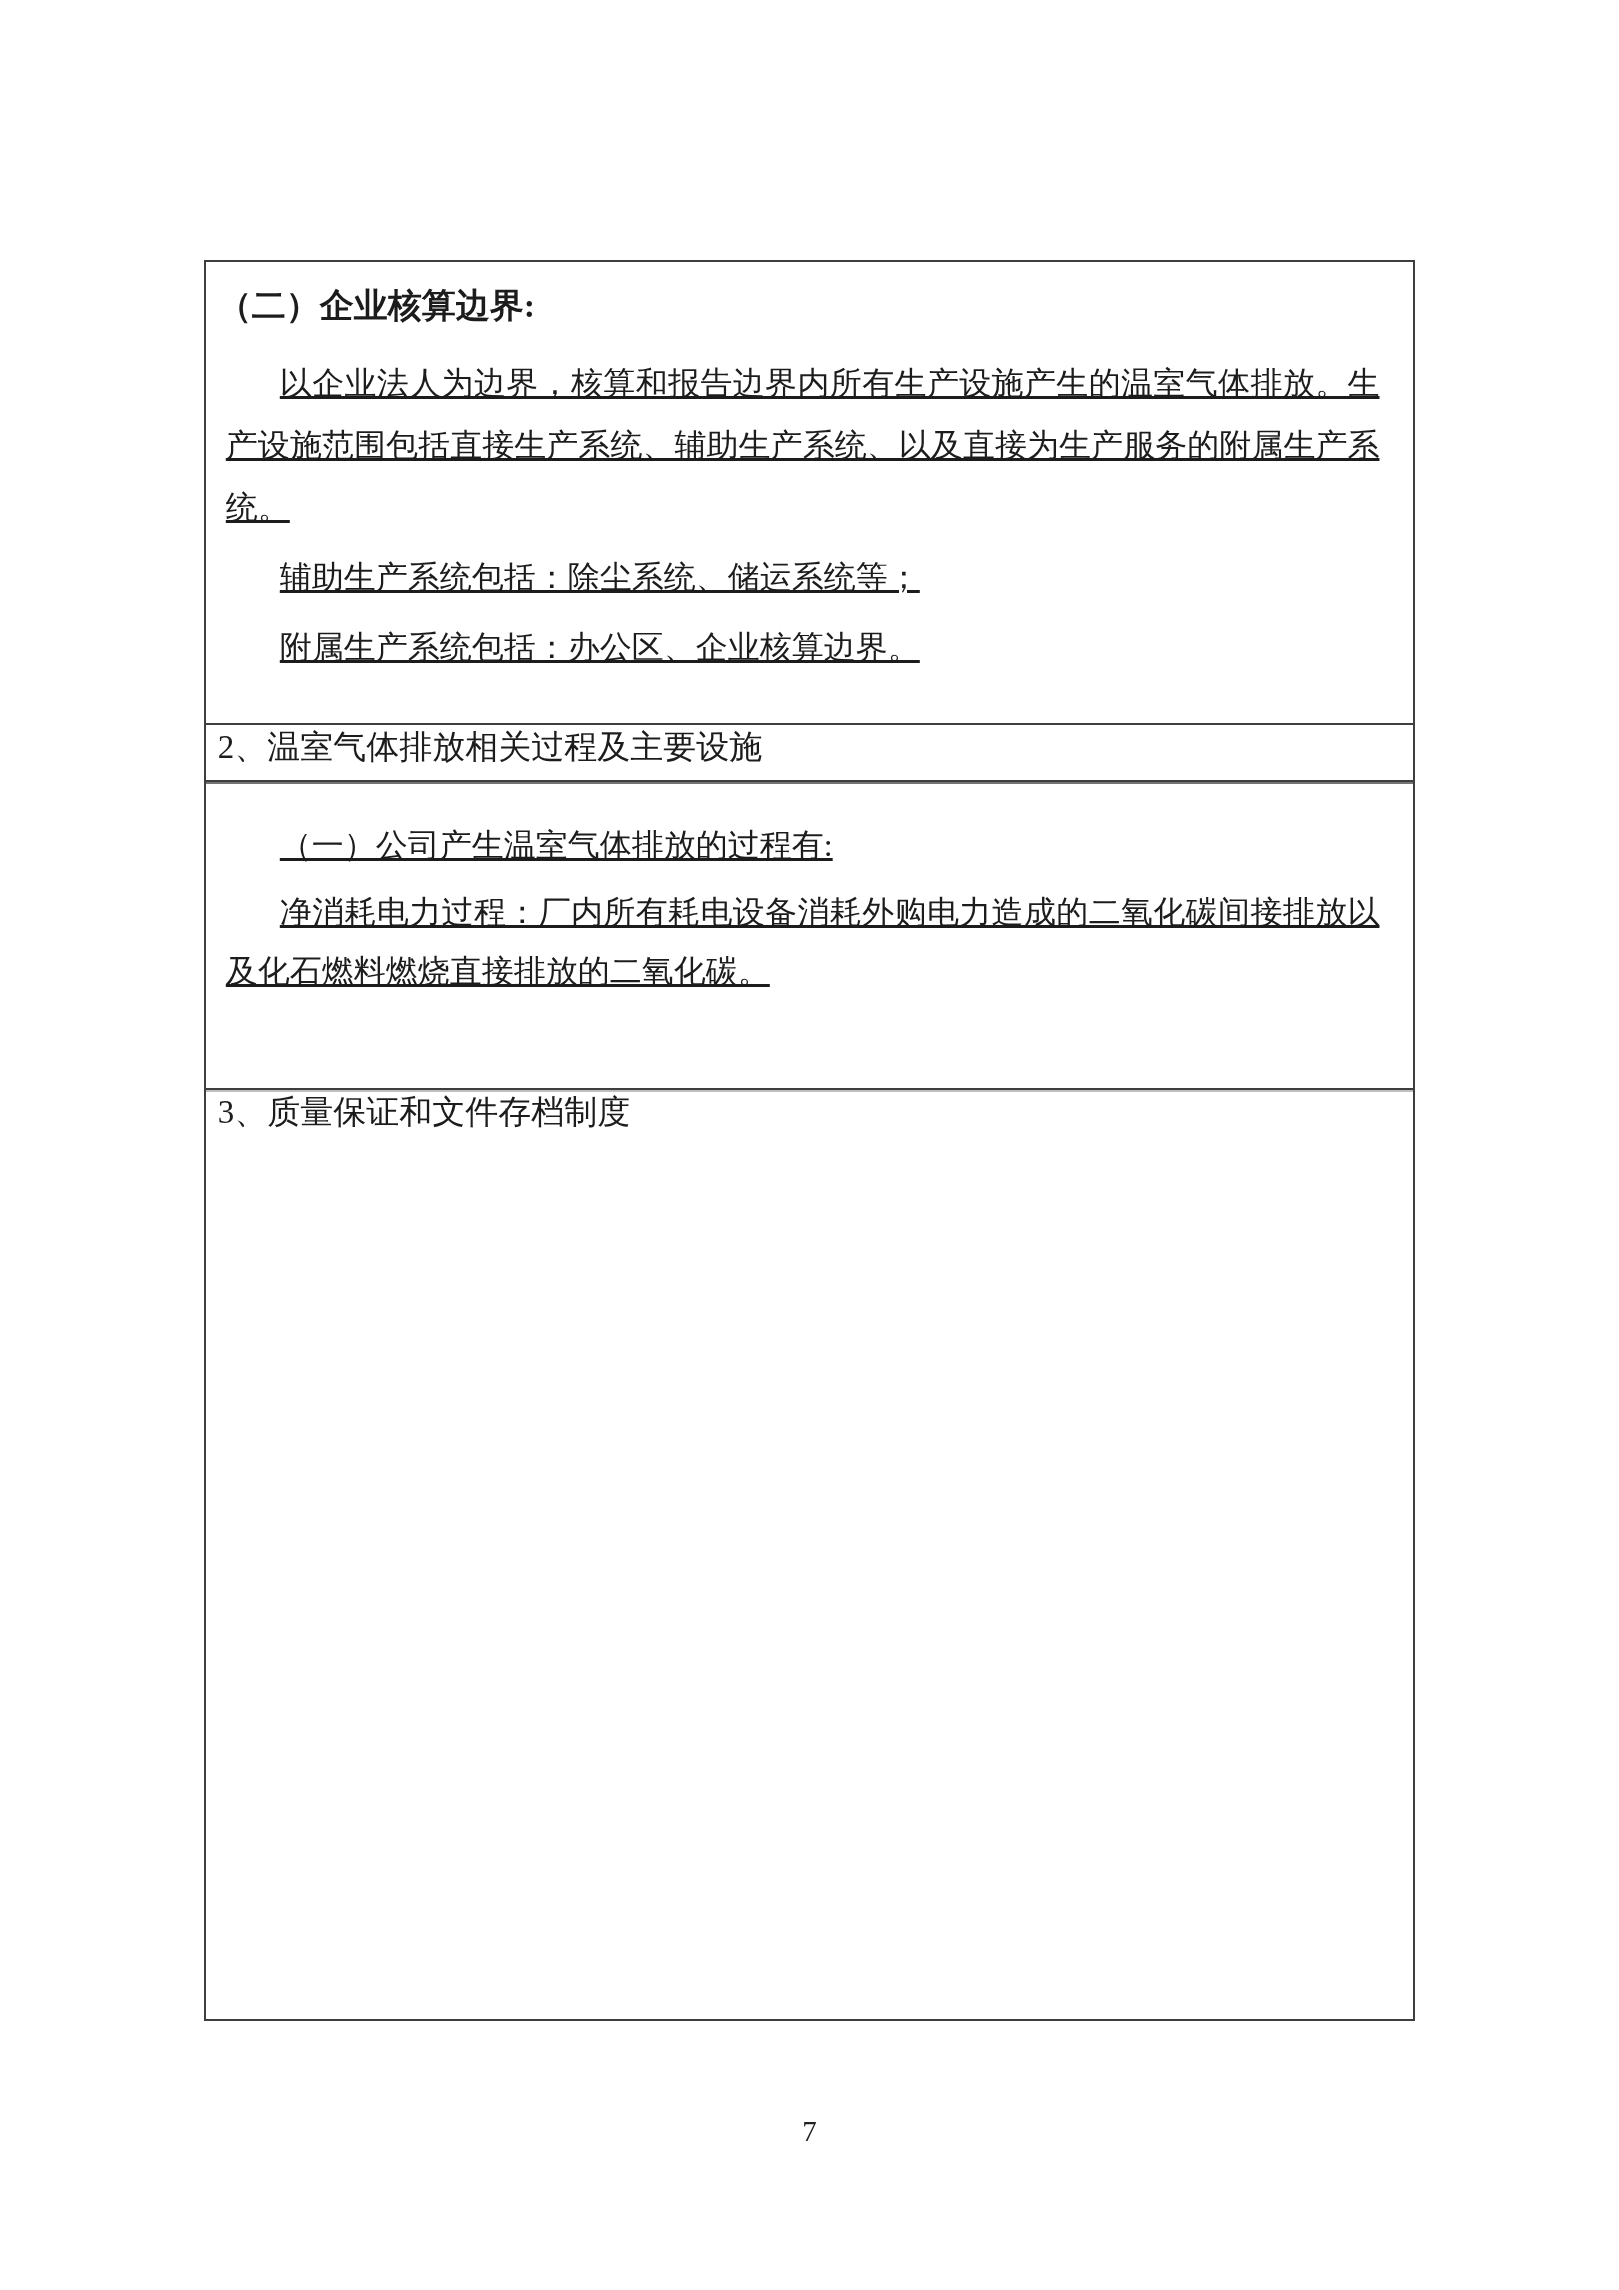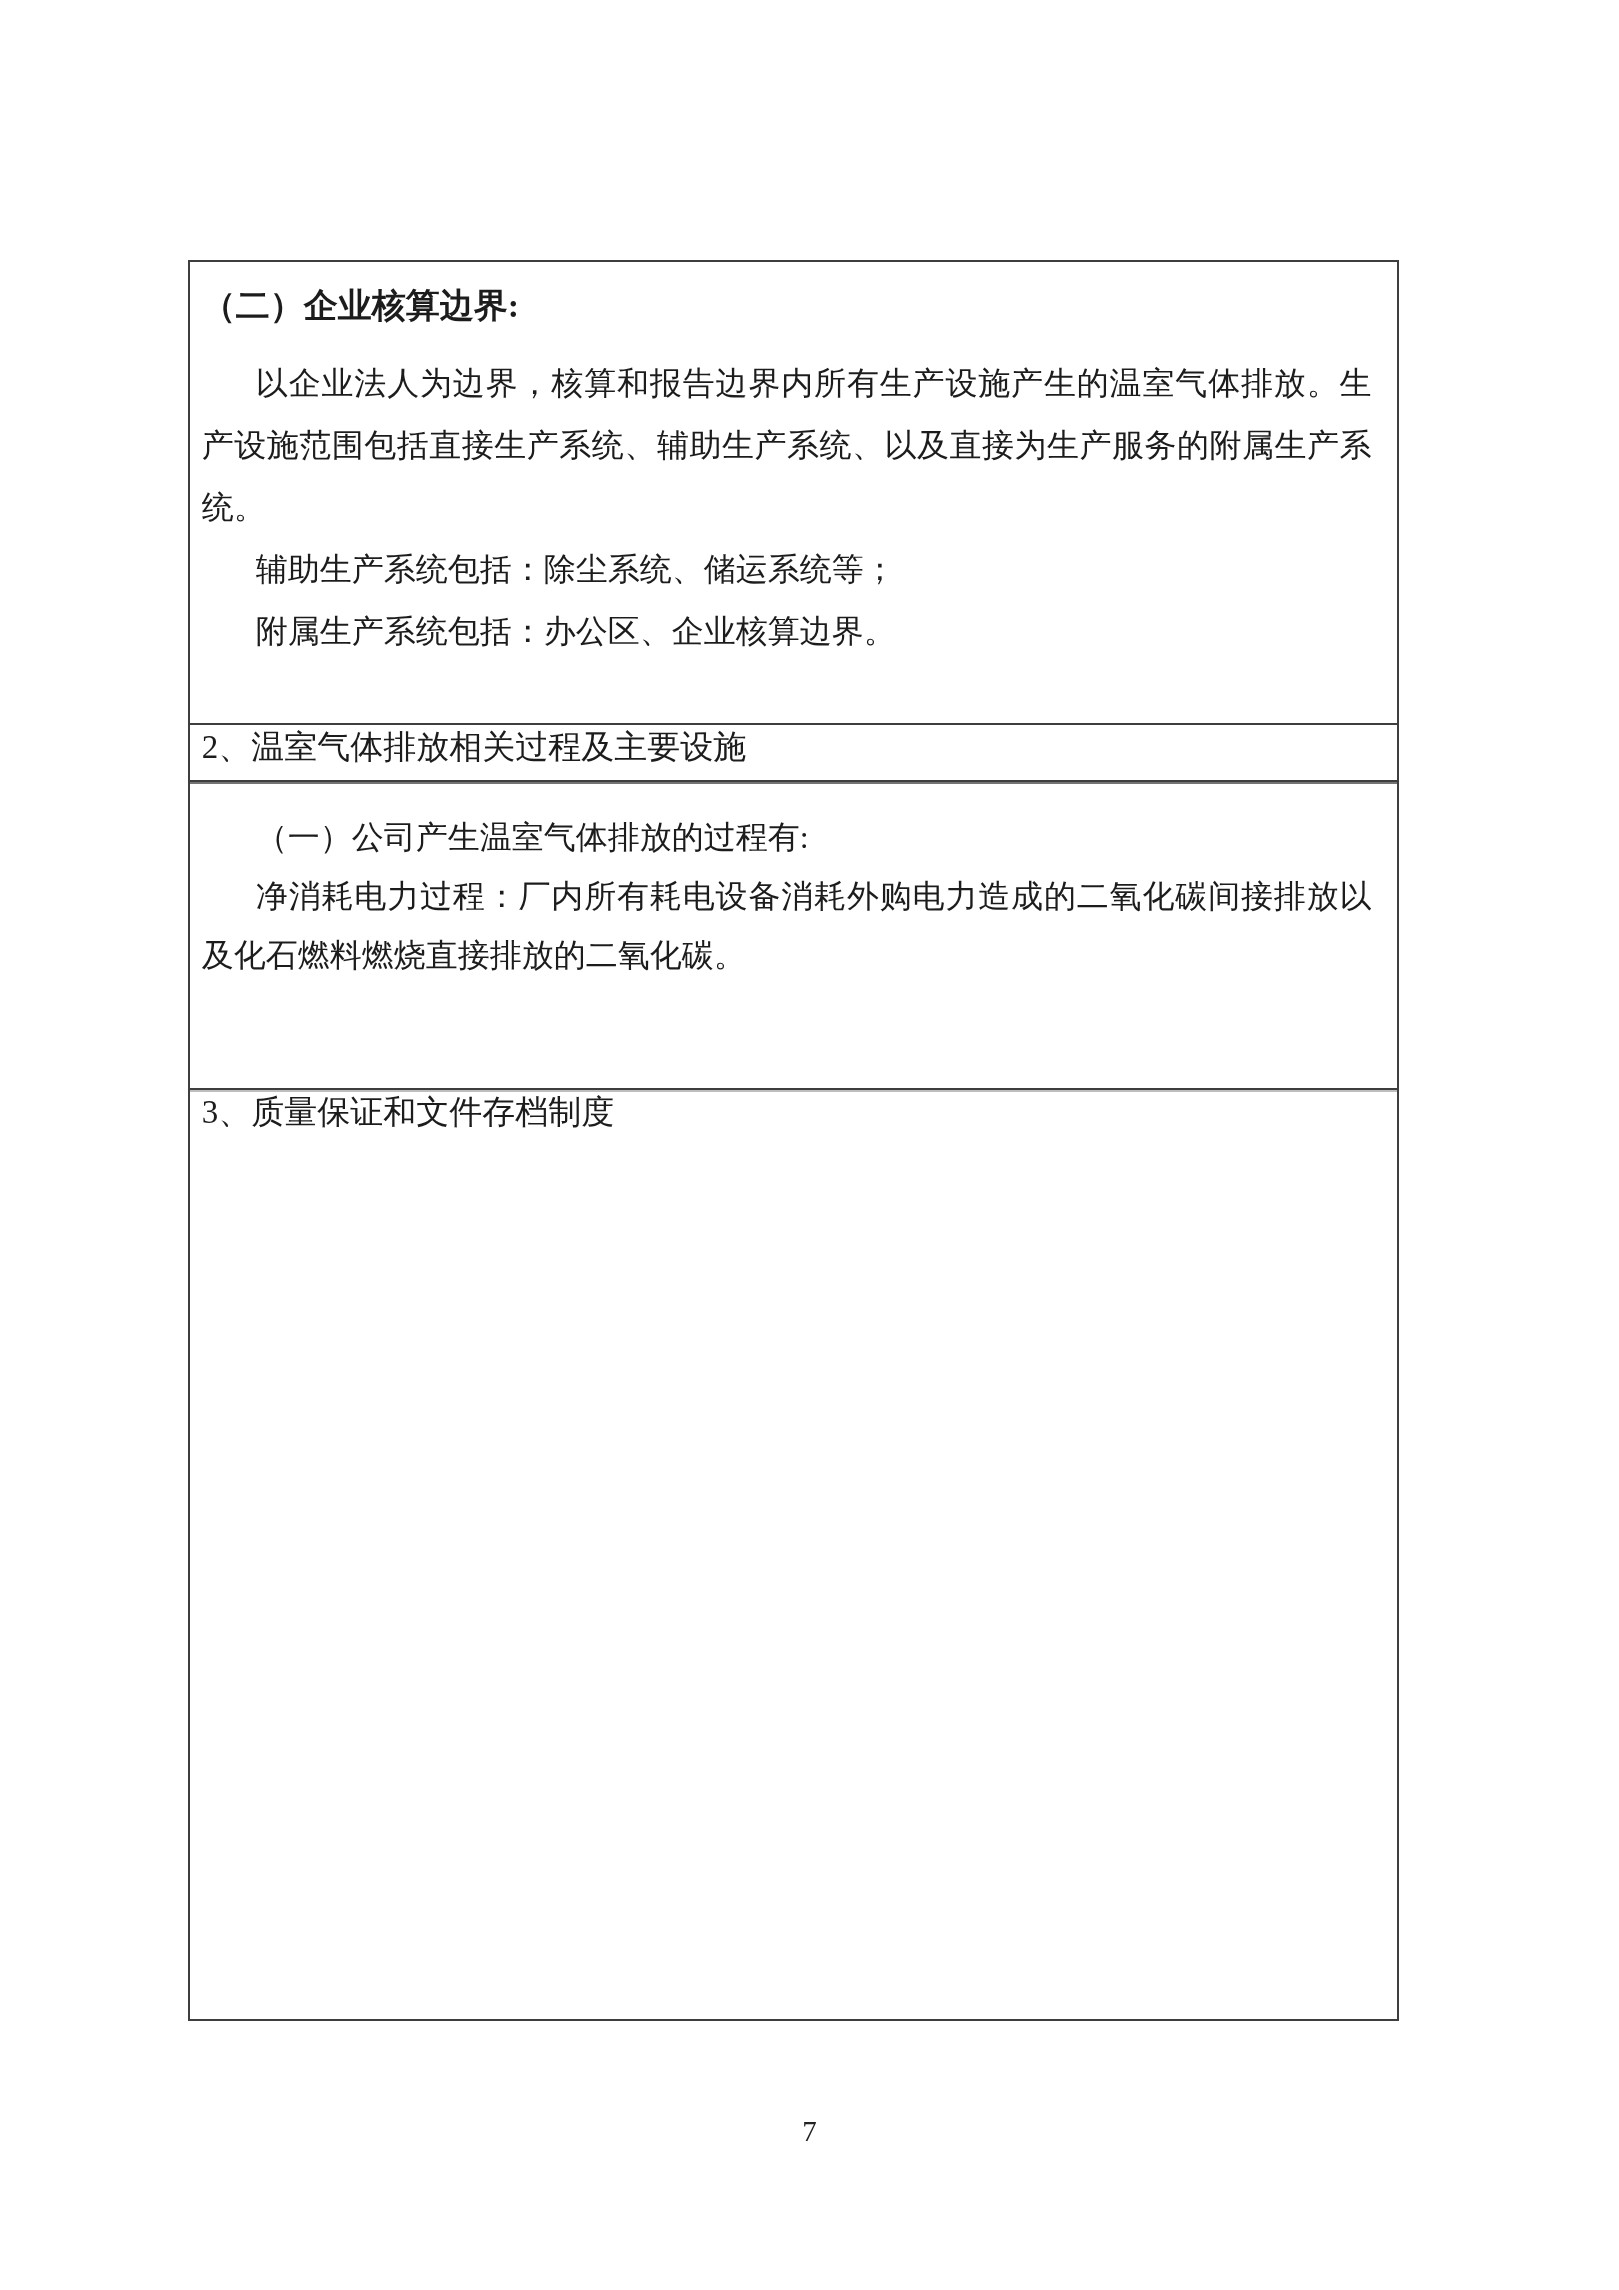--- a/index.html
+++ b/index.html
@@ -9,21 +9,21 @@
   }
   body {
     width: 1619px;
     height: 2291px;
     position: relative;
     font-family: "Liberation Serif", "DejaVu Serif", serif;
     color: #1c1c1c;
   }
   .doc-table {
     position: absolute;
-    left: 188px;
+    left: 204px;
     top: 260px;
     width: 1211px;
     height: 1761px;
     box-sizing: border-box;
     border: 2px solid #3e3e3e;
     border-bottom-width: 2.9px;
     background: #ffffff;
   }
   .row {
     box-sizing: border-box;
@@ -56,24 +56,25 @@
   }
   .sec-heading {
     font-weight: bold;
     font-size: 34px;
     line-height: 63px;
     margin: 0;
   }
   .para {
     font-size: 32px;
     line-height: 62px;
-    margin: 0;
+    margin: 8px;
     text-align: justify;
     text-justify: inter-character;
     text-indent: 54px;
+    text-decoration: underline;
   }
   .row-content-1 .para.first { margin-top: 15.7px; }
   .row-content-2 .para { line-height: 59px; }
   .row-content-3 .para { line-height: 65px; }
   .page-number {
     position: absolute;
     top: 2115px;
     left: 0;
     width: 100%;
     text-align: center;

